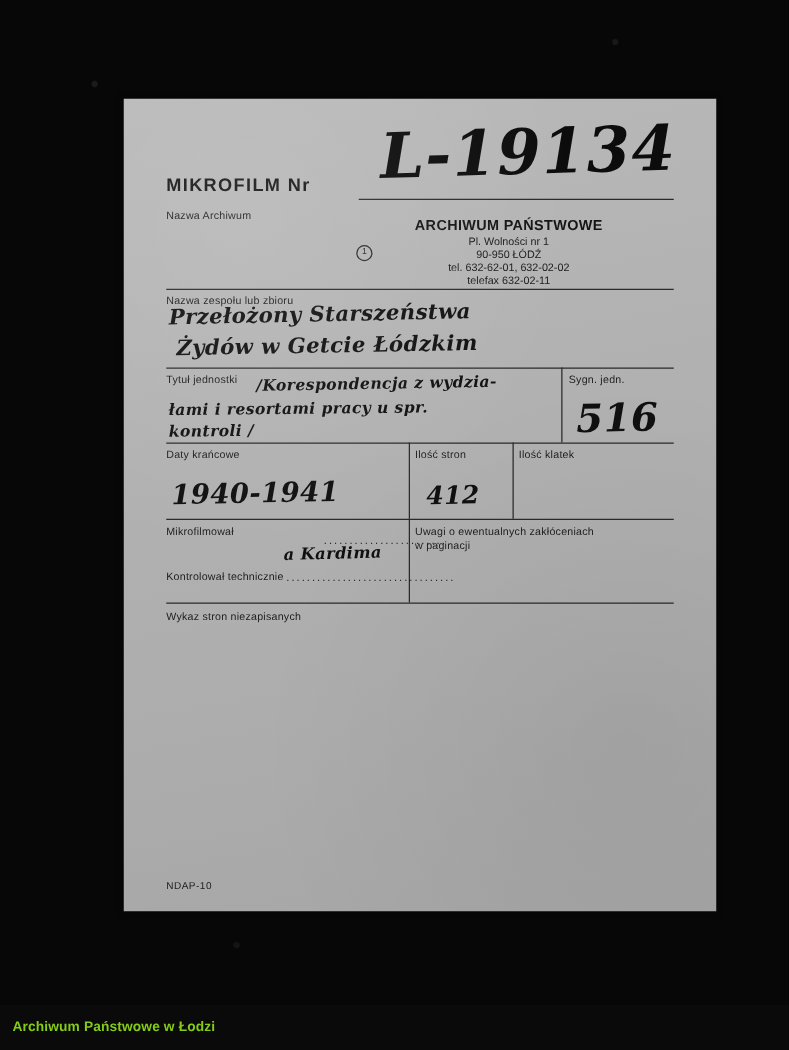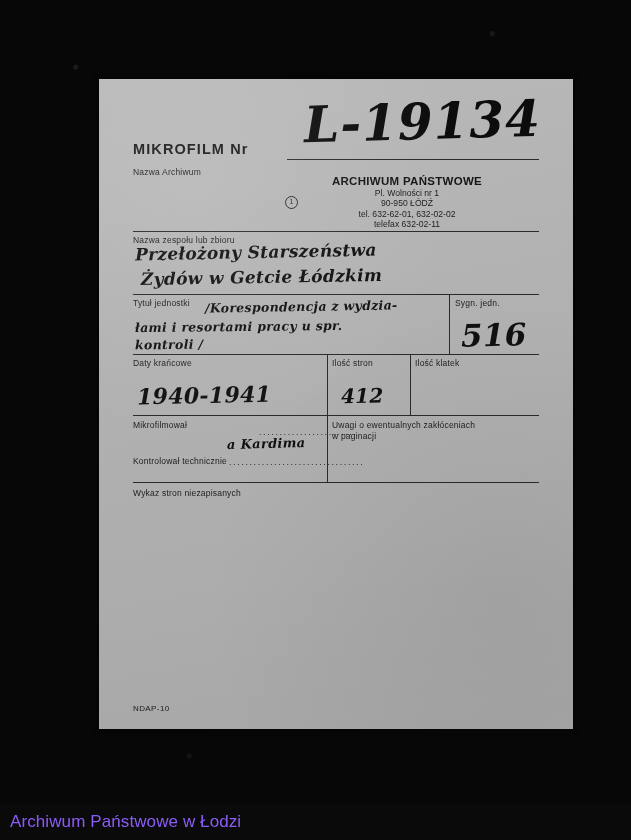--- a/index.html
+++ b/index.html
@@ -33,23 +33,23 @@
     position: absolute;
     left: 0; right: 0; bottom: 0;
     height: 36px;
     background: #0a0a0a;
     display: flex;
     align-items: center;
     padding-left: 10px;
     box-sizing: border-box;
   }
   .caption-bar .caption-text {
-    color: #8b5cf6;
-    font-size: 17px;
-    font-weight: normal;
+    color: #84cc16;
+    font-size: 11px;
+    font-weight: bold;
     letter-spacing: 0.1px;
   }
 
   
   .card {
     position: absolute;
     left: 99px;
     top: 79px;
     width: 474px;
     height: 650px;

